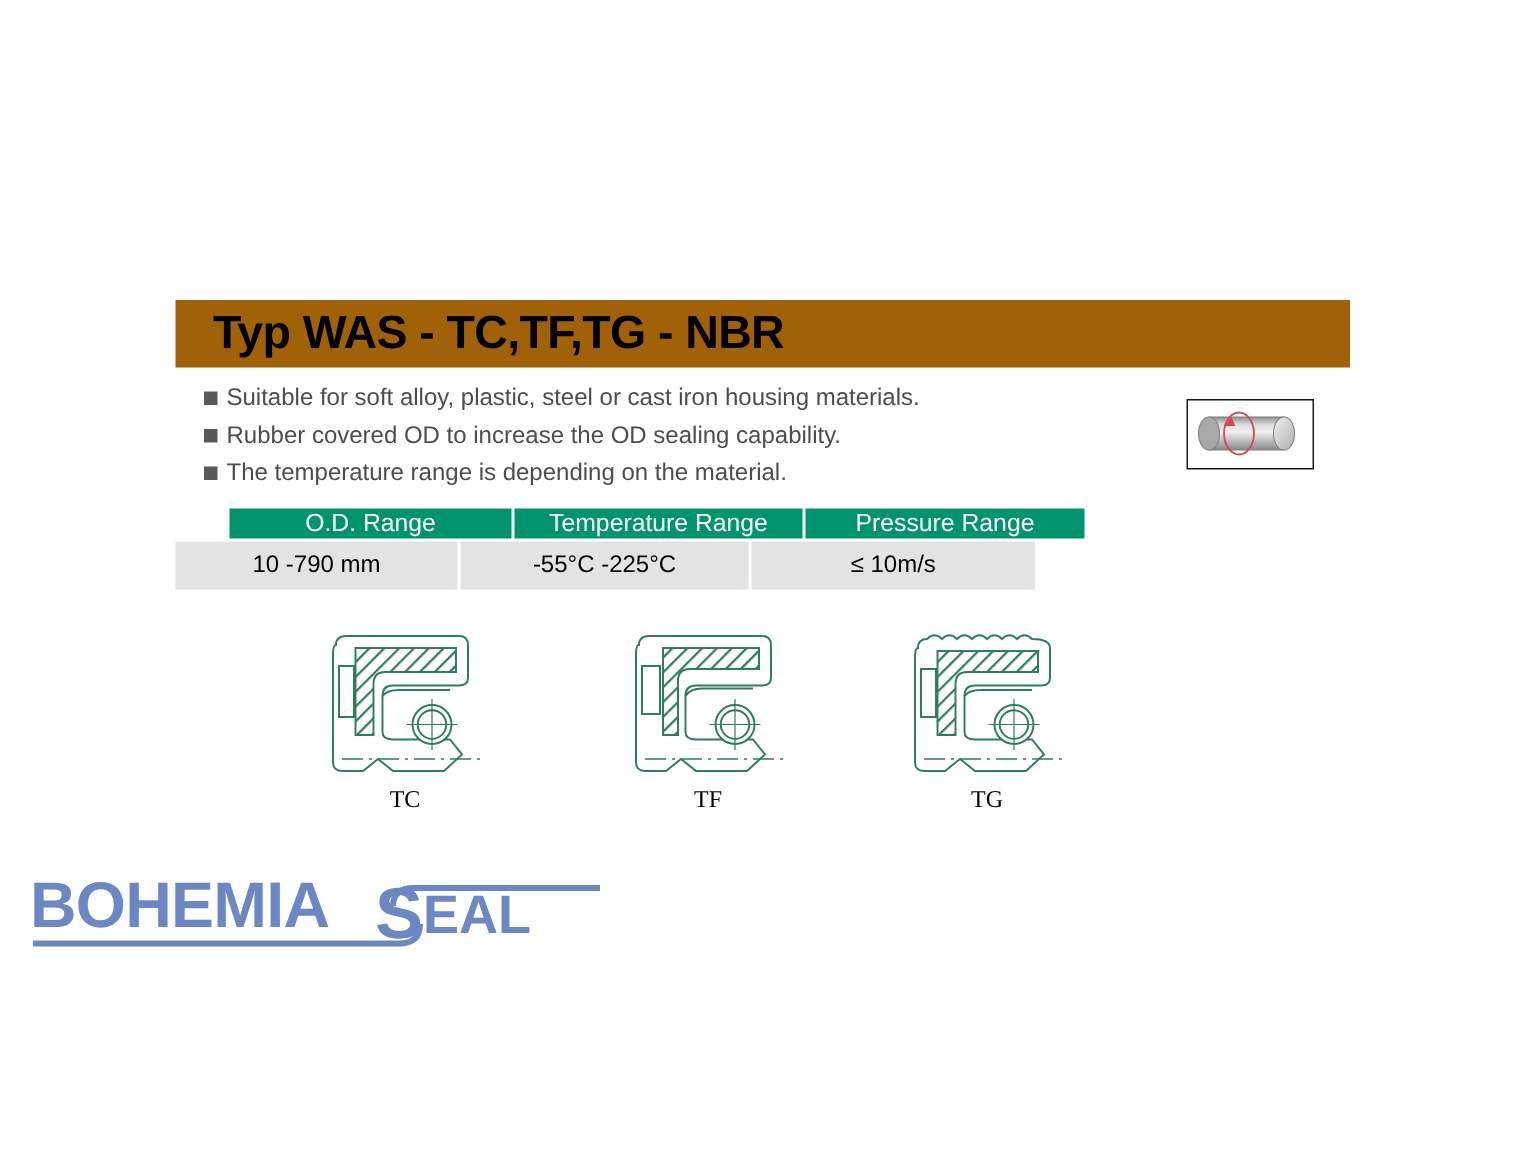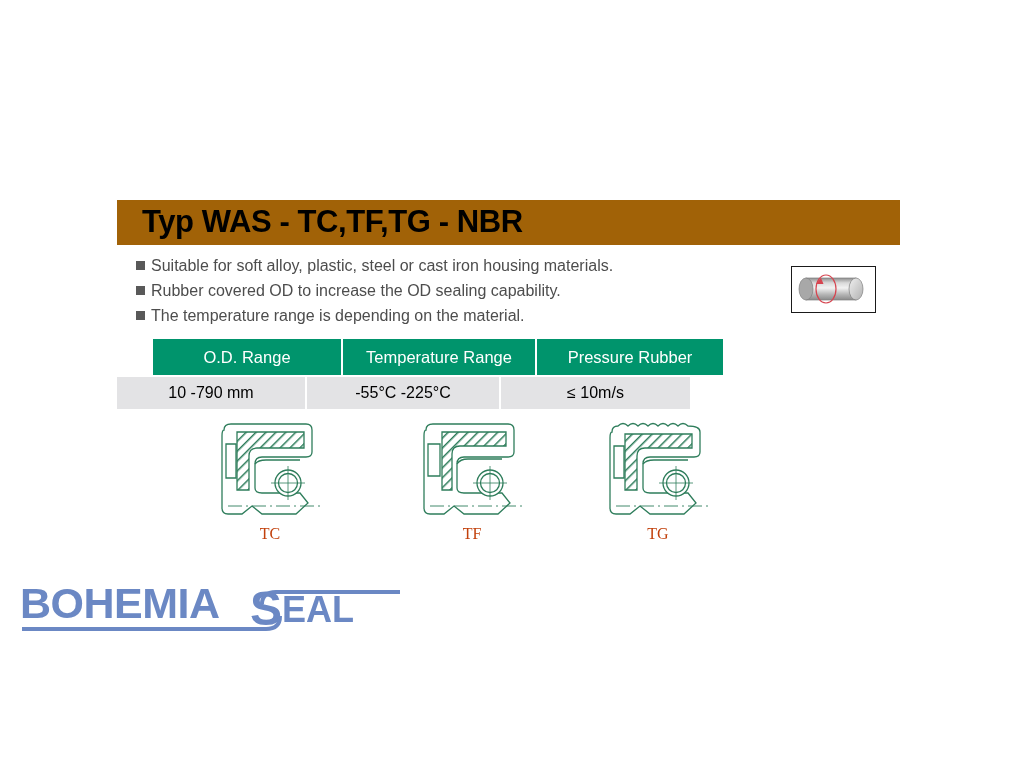--- a/index.html
+++ b/index.html
@@ -84,21 +84,21 @@
     position: absolute;
     left: 117px;
     top: 339px;
     width: 757px;
     height: 67px;
   }
   .tbl-row {
     display: flex;
     width: 100%;
   }
-  .tbl-head-row { height: 36px; padding-left: 36px; }
+  .tbl-head-row { height: 20px; padding-left: 36px; }
   .tbl-body-row { height: 32px; margin-top: 2px; }
   .cell {
     display: flex;
     align-items: center;
     justify-content: center;
     box-sizing: border-box;
     white-space: nowrap;
   }
   .head-cell {
     background: #00946c;
@@ -129,21 +129,21 @@
   #seal-tf { left: 402px; top: 418px; }
   #seal-tg { left: 588px; top: 418px; }
   .seal-svg {
     display: block;
     width: 140px;
     height: 105px;
   }
   .seal-label {
     text-align: center;
     font-size: 16px;
-    color: #c2410c;
+    color: #000000;
     margin-top: 2px;
     font-family: "Liberation Serif", serif;
   }
 
   
   #logo {
     position: absolute;
     left: 18px;
     top: 578px;
     width: 400px;
@@ -192,21 +192,21 @@
     <ellipse cx="14" cy="22" rx="7" ry="11" fill="#a8a8a8" stroke="#808080" stroke-width="0.7"></ellipse>
     <ellipse cx="34" cy="22" rx="10" ry="14" fill="none" stroke="#d64550" stroke-width="1.2"></ellipse>
     <path d="M 29 11 L 24 17 L 31.5 17 Z" fill="#d64550"></path>
   </svg>
 </div>
 
 <div id="spec-table">
   <div class="tbl-row tbl-head-row">
     <div class="cell head-cell col-0">O.D. Range</div>
     <div class="cell head-cell col-1">Temperature Range</div>
-    <div class="cell head-cell col-2">Pressure Rubber</div>
+    <div class="cell head-cell col-2">Pressure Range</div>
   </div>
   <div class="tbl-row tbl-body-row">
     <div class="cell body-cell col-0">10 -790 mm</div>
     <div class="cell body-cell col-1">-55°C -225°C</div>
     <div class="cell body-cell col-3">≤ 10m/s</div>
   </div>
 </div>
 
 <div class="seal-fig" id="seal-tc">
   <svg class="seal-svg" viewBox="0 0 140 105">

